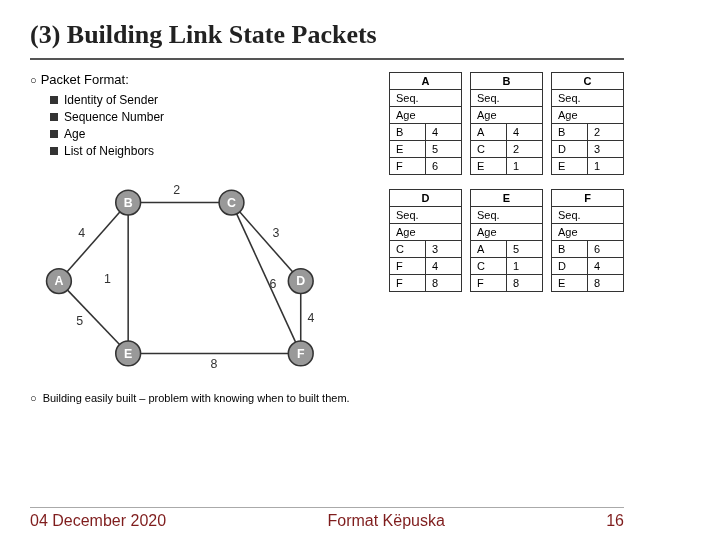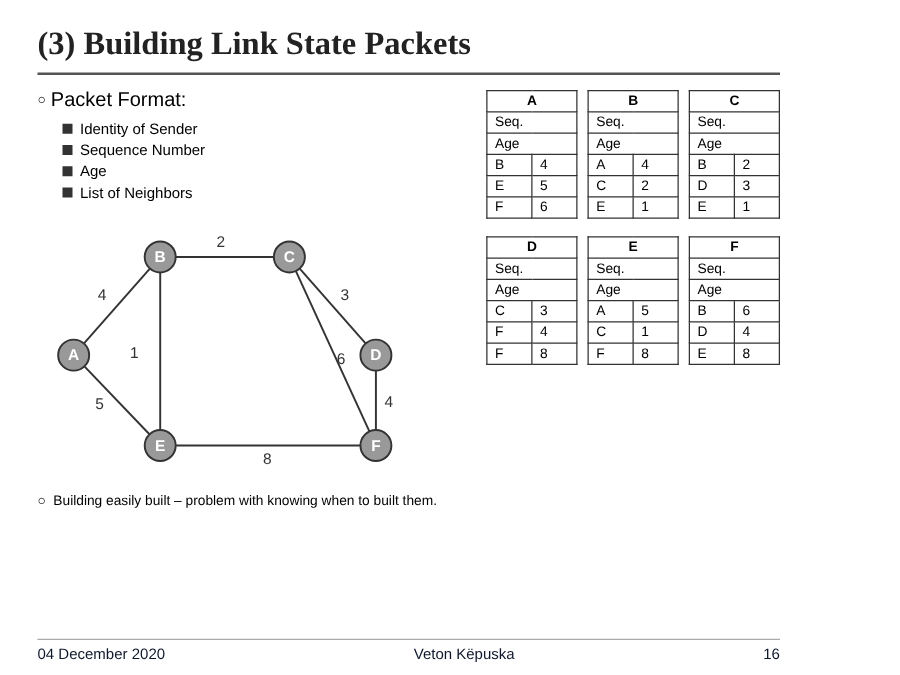--- a/index.html
+++ b/index.html
@@ -97,40 +97,40 @@
       gap: 6px;
     }
 
     .page-footer {
       position: absolute;
       bottom: 10px;
       left: 30px;
       right: 30px;
       display: flex;
       justify-content: space-between;
-      font-size: 12px;
-      color: #0f172a;
+      font-size: 16px;
+      color: #7f1d1d;
       border-top: 1px solid #aaa;
       padding-top: 4px;
     }
   </style>
 </head>
 <body>
 
 <div class="slide">
 
   <div class="title">(3) Building Link State Packets</div>
   <hr class="title-underline">
 
   <div style="display:flex; gap:16px; align-items:flex-start;">
 
     <div class="left-panel">
       <div style="display:flex; align-items:flex-start; gap:4px; margin-bottom:6px;">
         <span style="font-size:11px; margin-top:2px;">○</span>
-        <span style="font-size:16px;">Packet Format:</span>
+        <span style="font-size:13px;">Packet Format:</span>
       </div>
       <ul class="bullet-list" style="margin-left:20px;">
       <li>
             <span class="bullet-sq"></span>
             <span>Identity of Sender</span>
           </li>
           <li>
             <span class="bullet-sq"></span>
             <span>Sequence Number</span>
           </li>
@@ -355,17 +355,17 @@
         </tbody>
           </table>
 
       </div>
     </div>
 
   </div>
 
   <div class="page-footer">
     <span>04 December 2020</span>
-    <span>Veton Këpuska</span>
+    <span>Format Këpuska</span>
     <span>16</span>
   </div>
 
 </div>
 
 </body></html>

